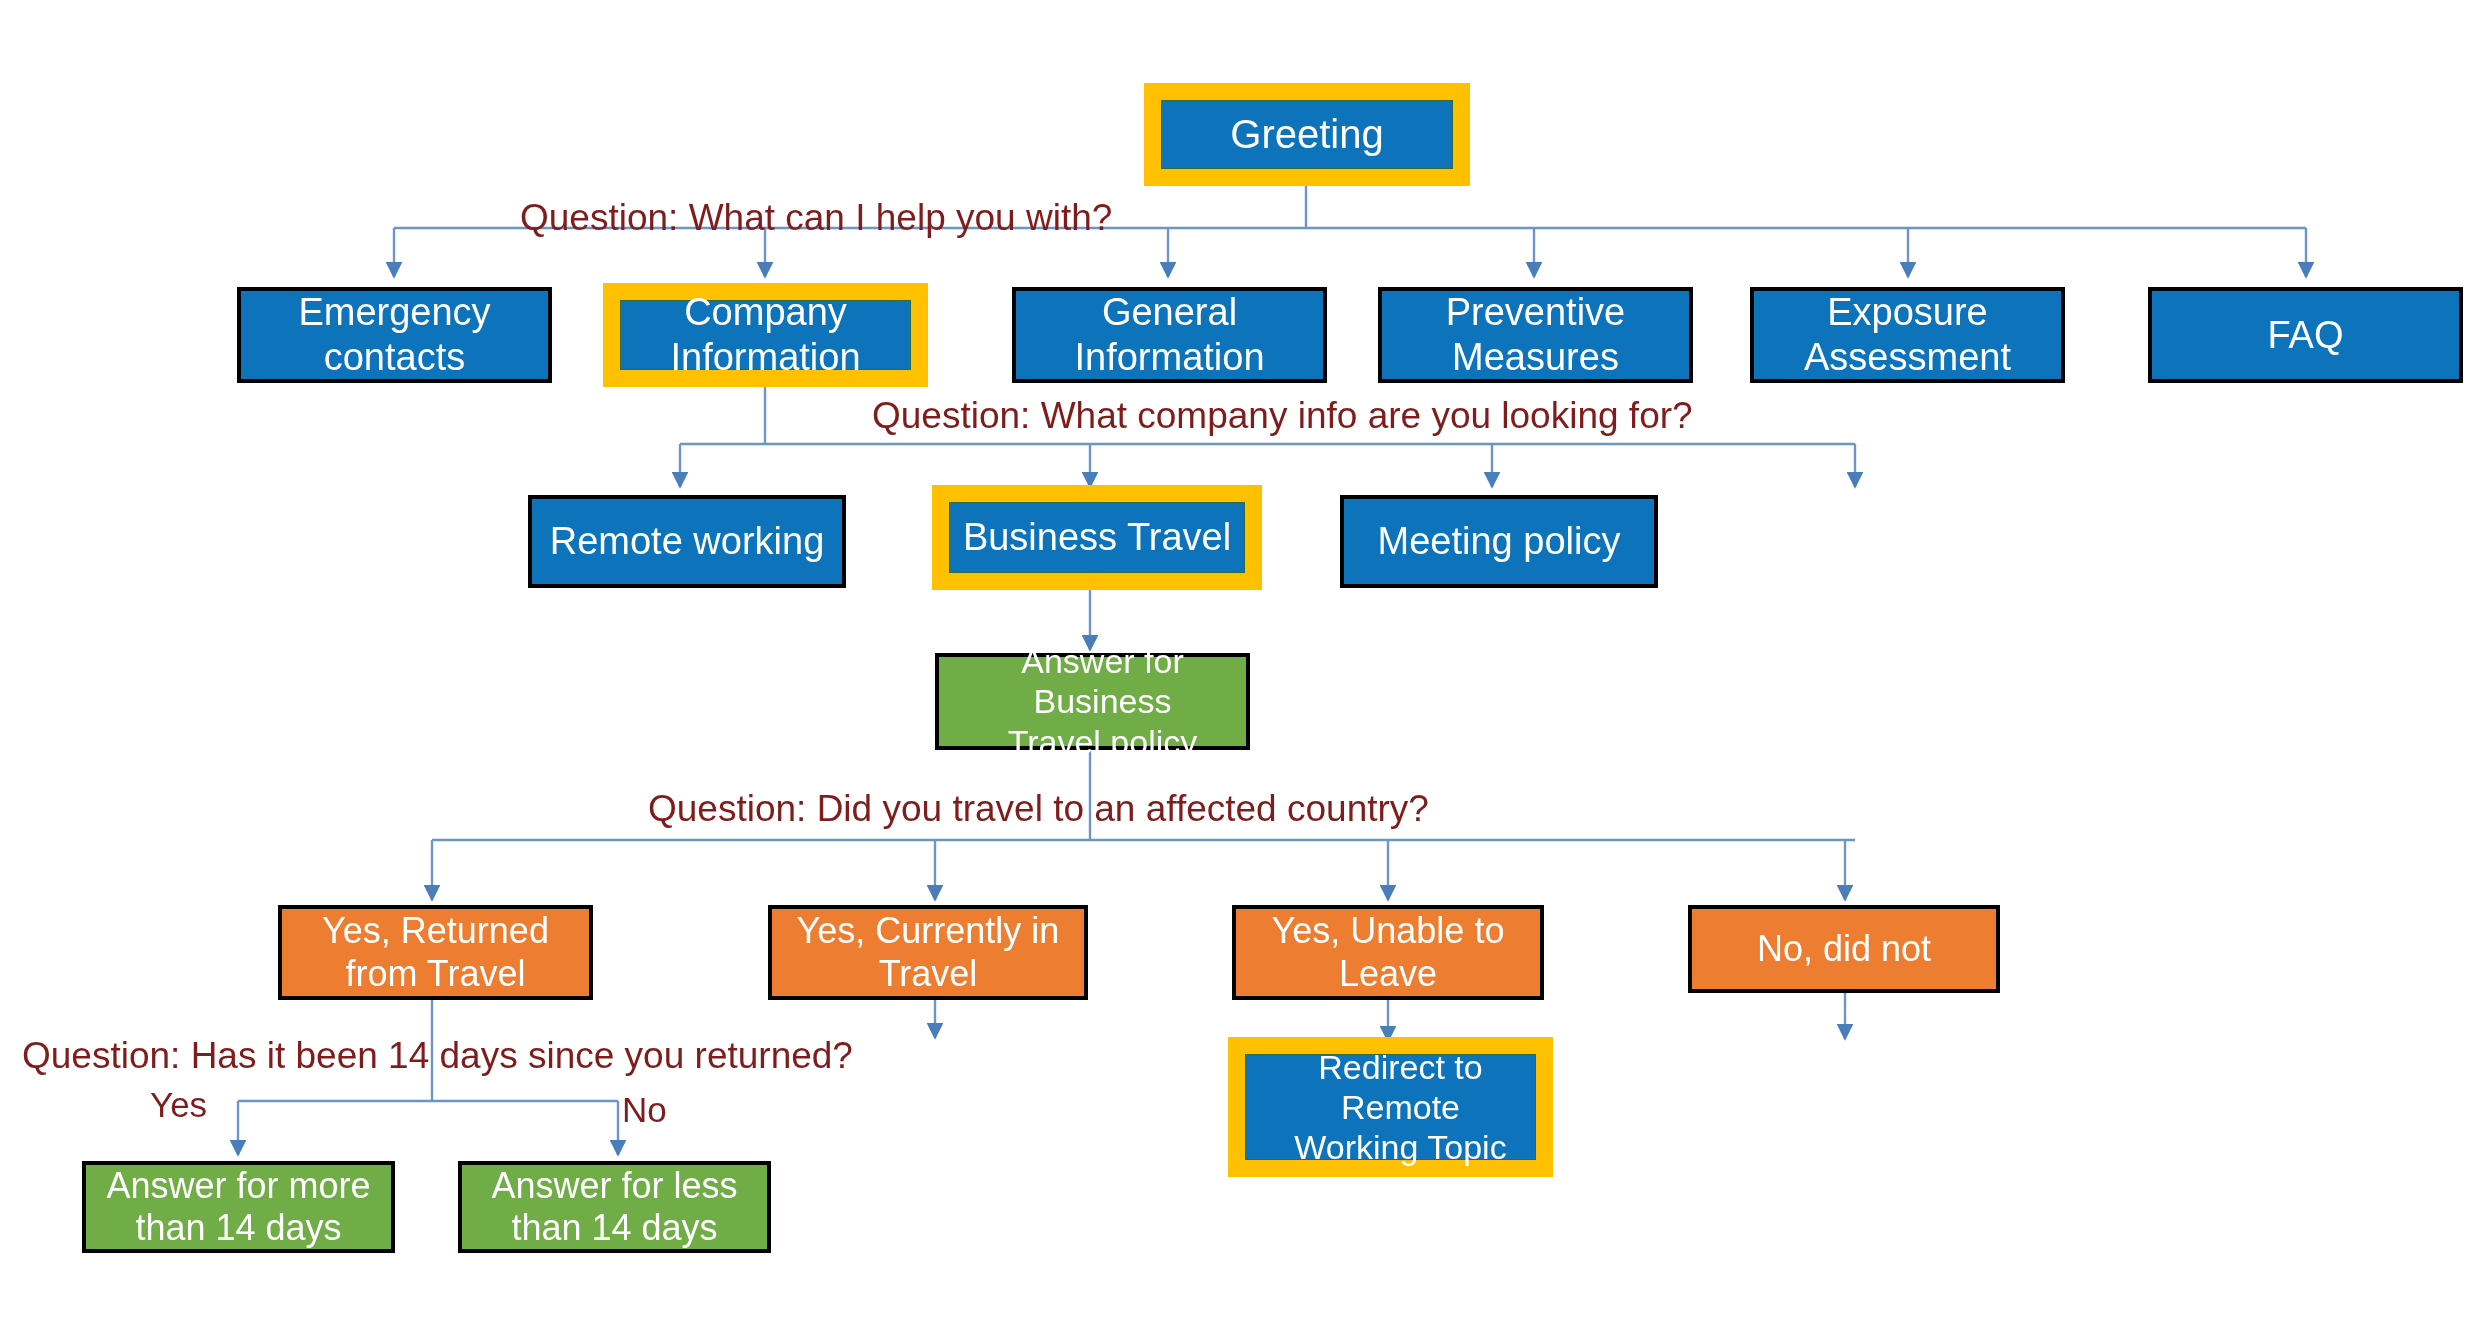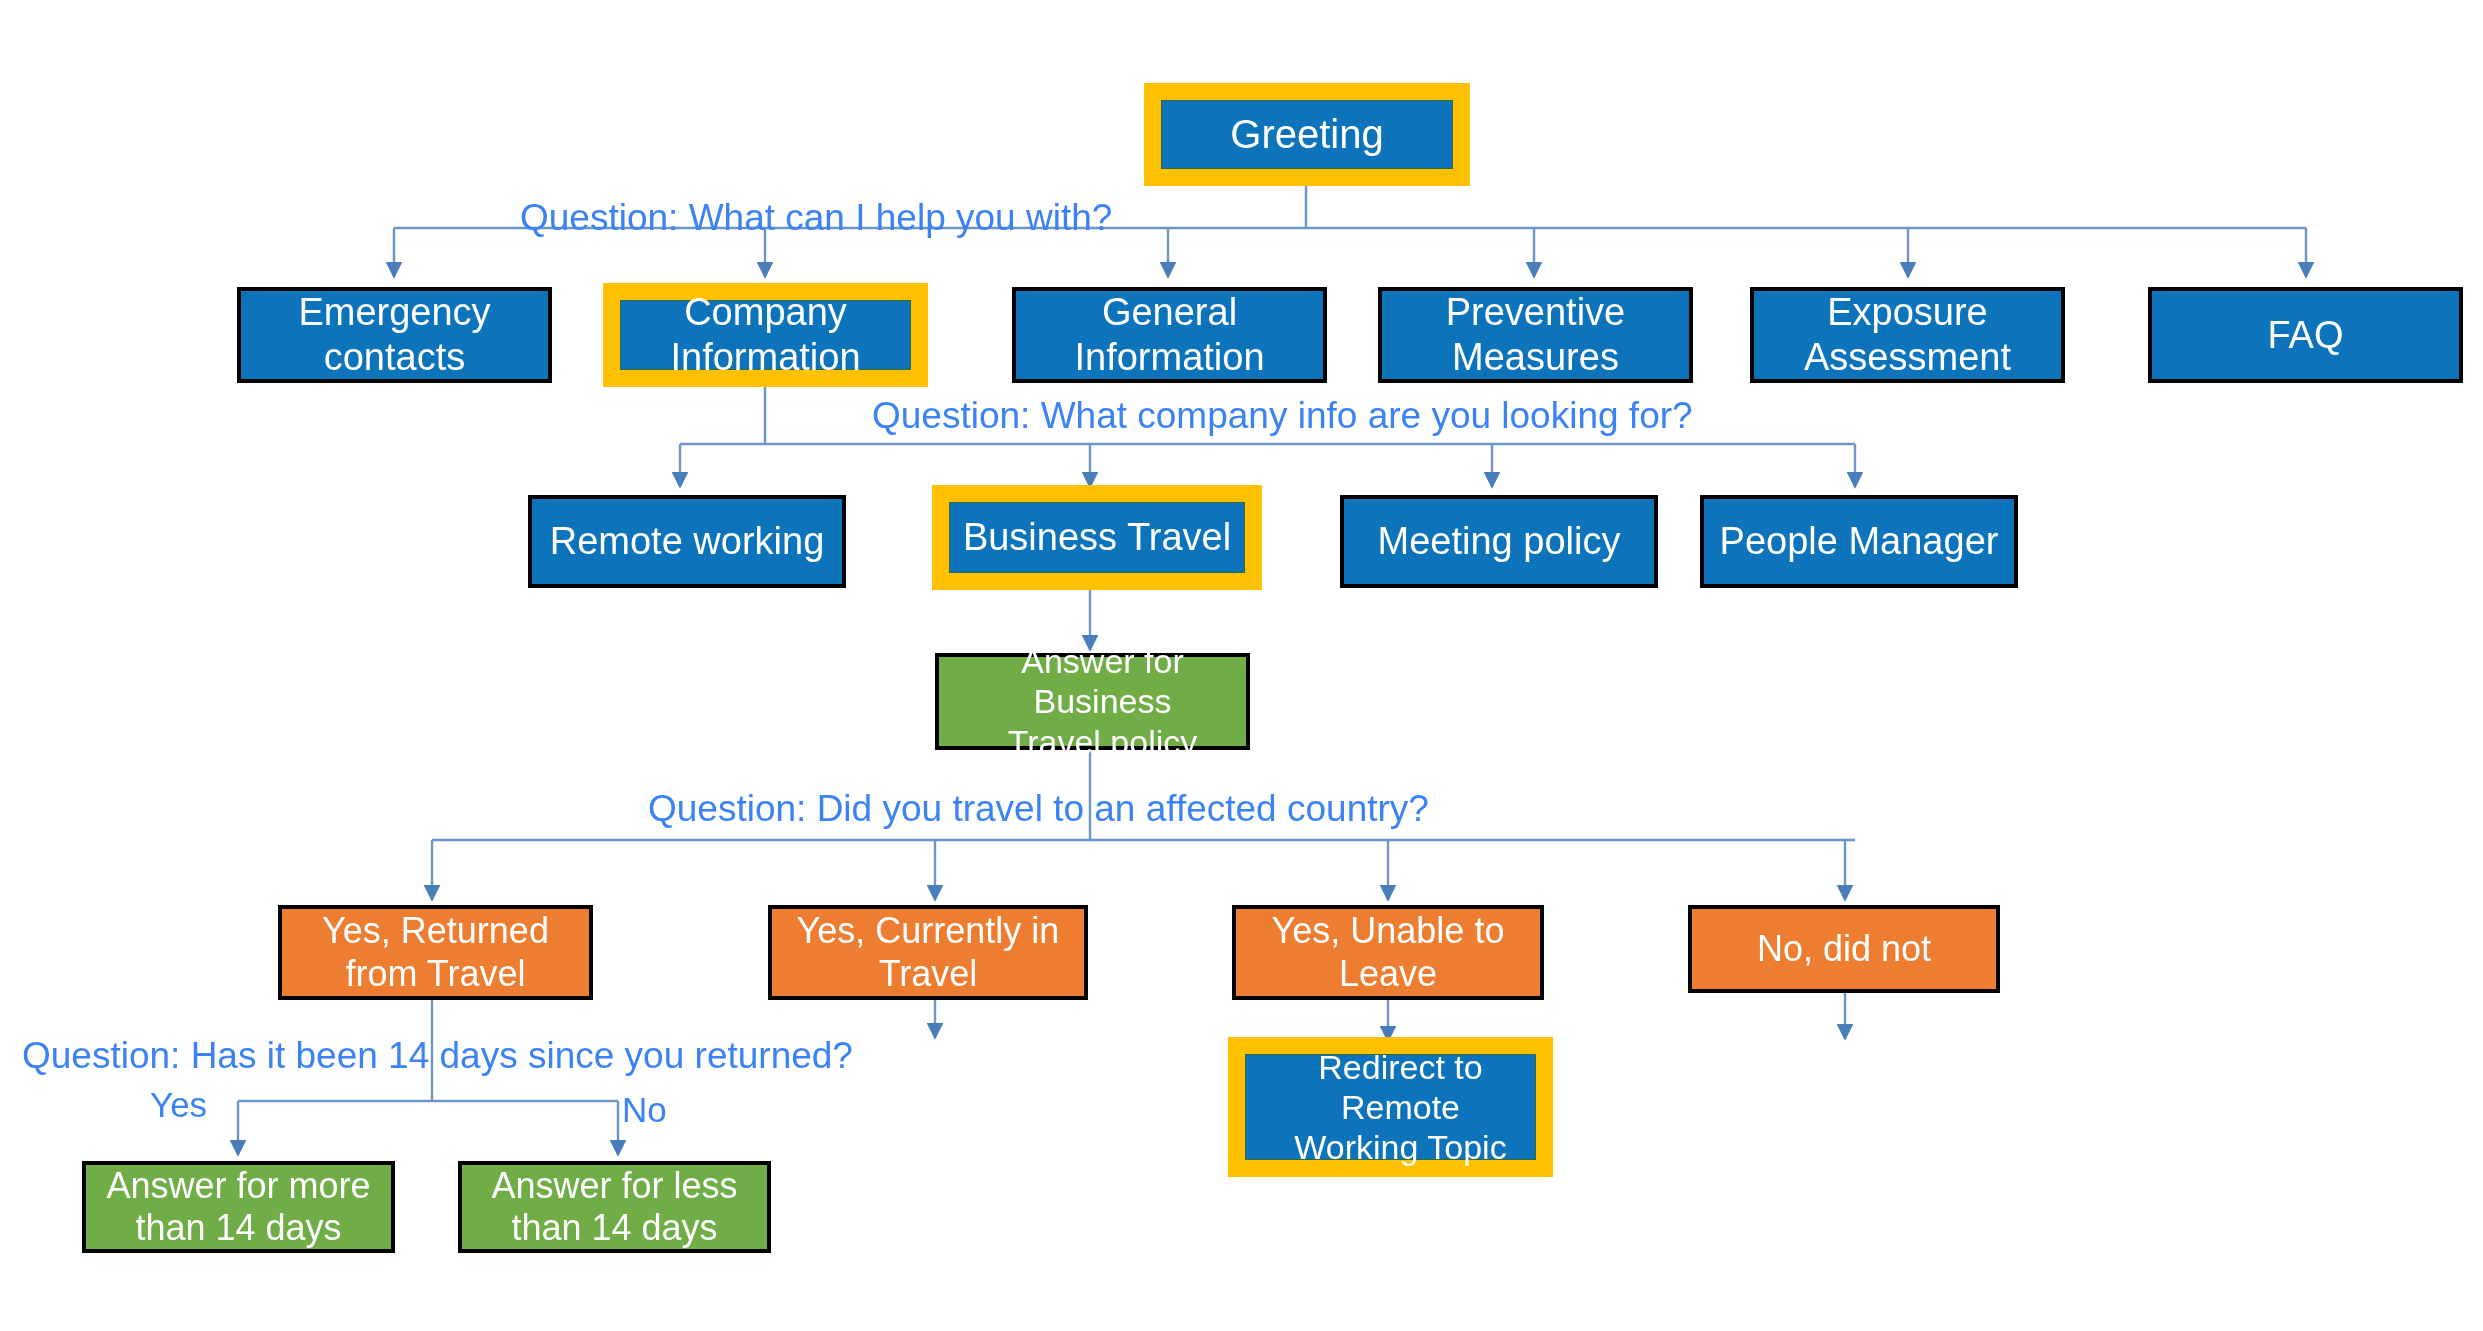--- a/index.html
+++ b/index.html
@@ -54,21 +54,21 @@
   .hl-wrap .node {
     position: static;
     width: 100%;
     height: 100%;
     border: 1px solid #2f6b3d;
   }
 
   
   .label {
     position: absolute;
-    color: #3b82f6;
+    color: #7f1d1d;
     white-space: nowrap;
     z-index: 5;
   }
   .q-label { font-size: 37px; }
   .yn-label { font-size: 35px; }
 
   .fs-40 { font-size: 40px; }
   .fs-38 { font-size: 38px; }
   .fs-36 { font-size: 36px; }
   .fs-34 { font-size: 34px; padding-left: 20px; }
@@ -153,21 +153,20 @@
   <div class="label q-label" style="left:872px; top:380px;">Question: What company info are you looking for?</div>
 
   <div class="node blue fs-38" style="left:528px; top:480px; width:318px; height:93px;">Remote working</div>
 
   <div class="hl-wrap" style="left:932px; top:470px; width:330px; height:105px;">
     <div class="node blue fs-38">Business Travel</div>
   </div>
 
   <div class="node blue fs-38" style="left:1340px; top:480px; width:318px; height:93px;">Meeting policy</div>
 
-  <div class="node blue fs-38" style="left:1700px; top:480px; width:318px; height:93px;">People Manager</div>
 
   <div class="node green fs-34" style="left:935px; top:638px; width:315px; height:97px;">Answer for Business
 Travel policy</div>
 
   <div class="label q-label" style="left:648px; top:773px;">Question: Did you travel to an affected country?</div>
 
   <div class="node orange fs-36" style="left:278px; top:890px; width:315px; height:95px;">Yes, Returned
 from Travel</div>
 
   <div class="node orange fs-36" style="left:768px; top:890px; width:320px; height:95px;">Yes, Currently in

